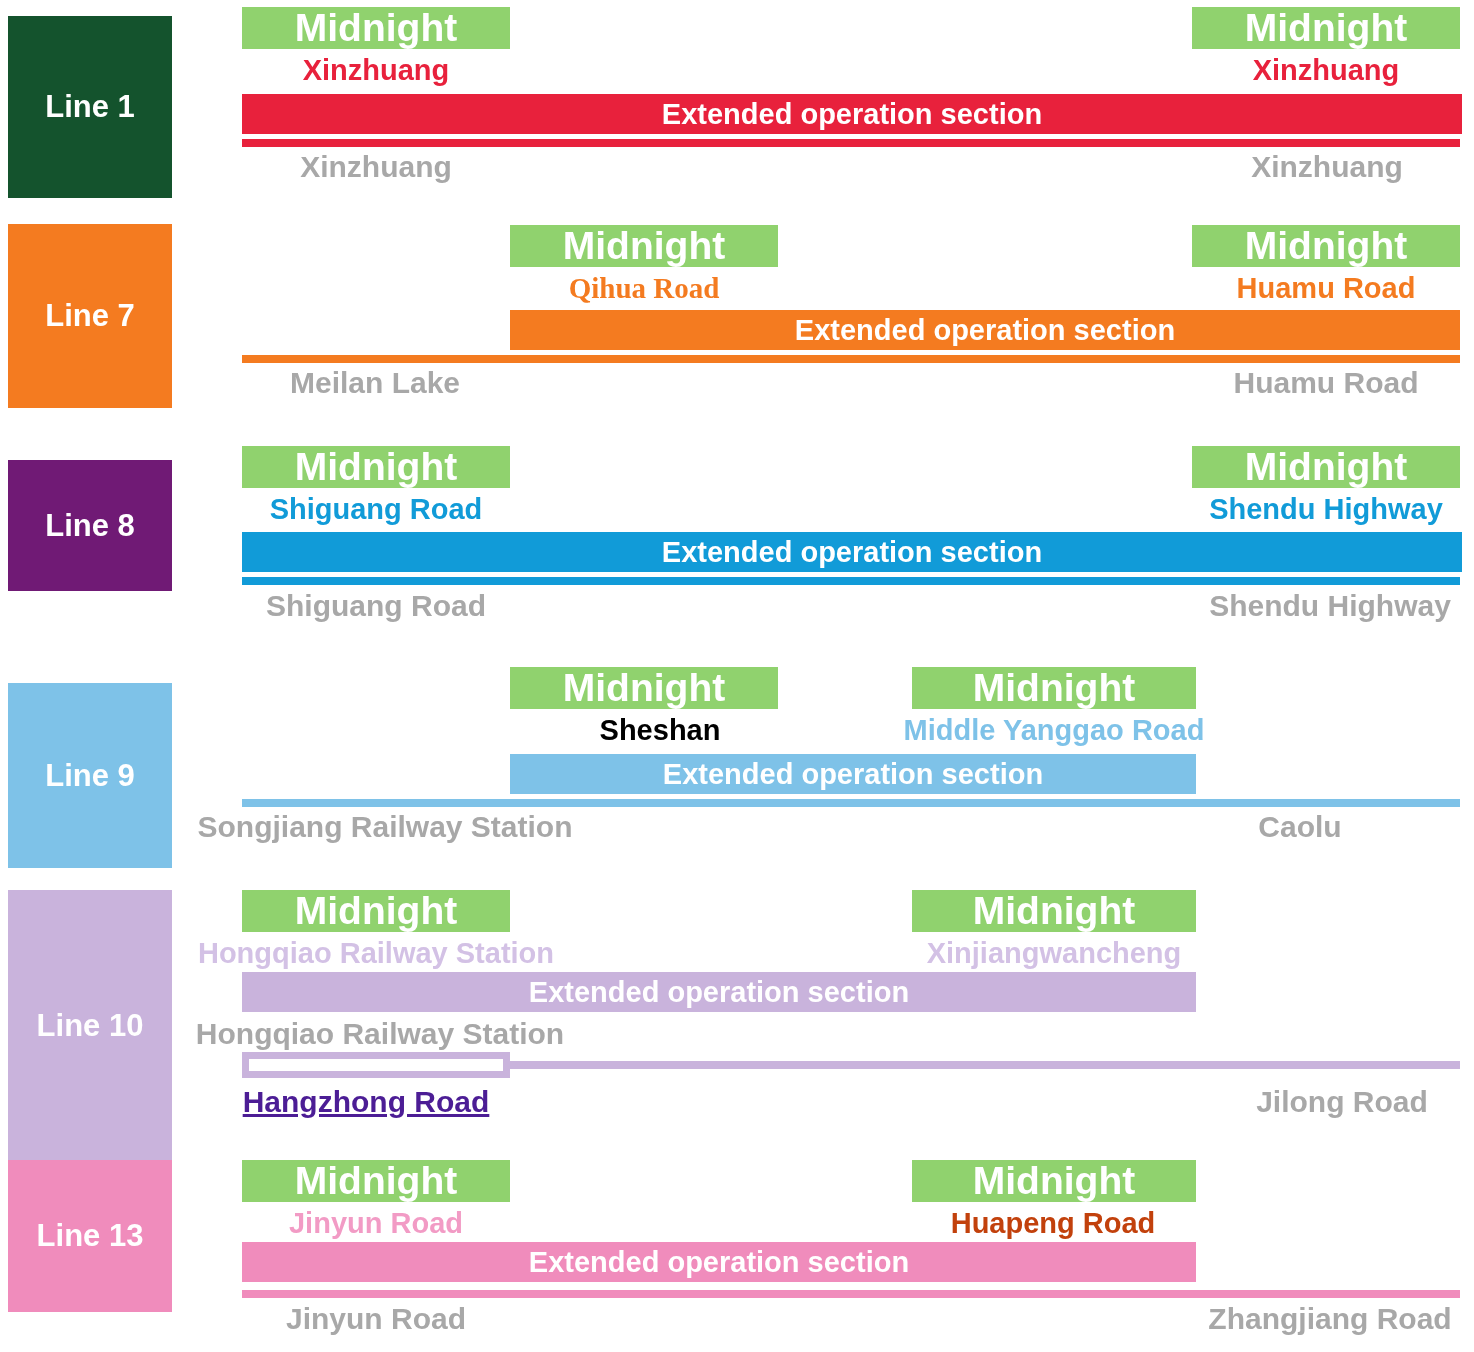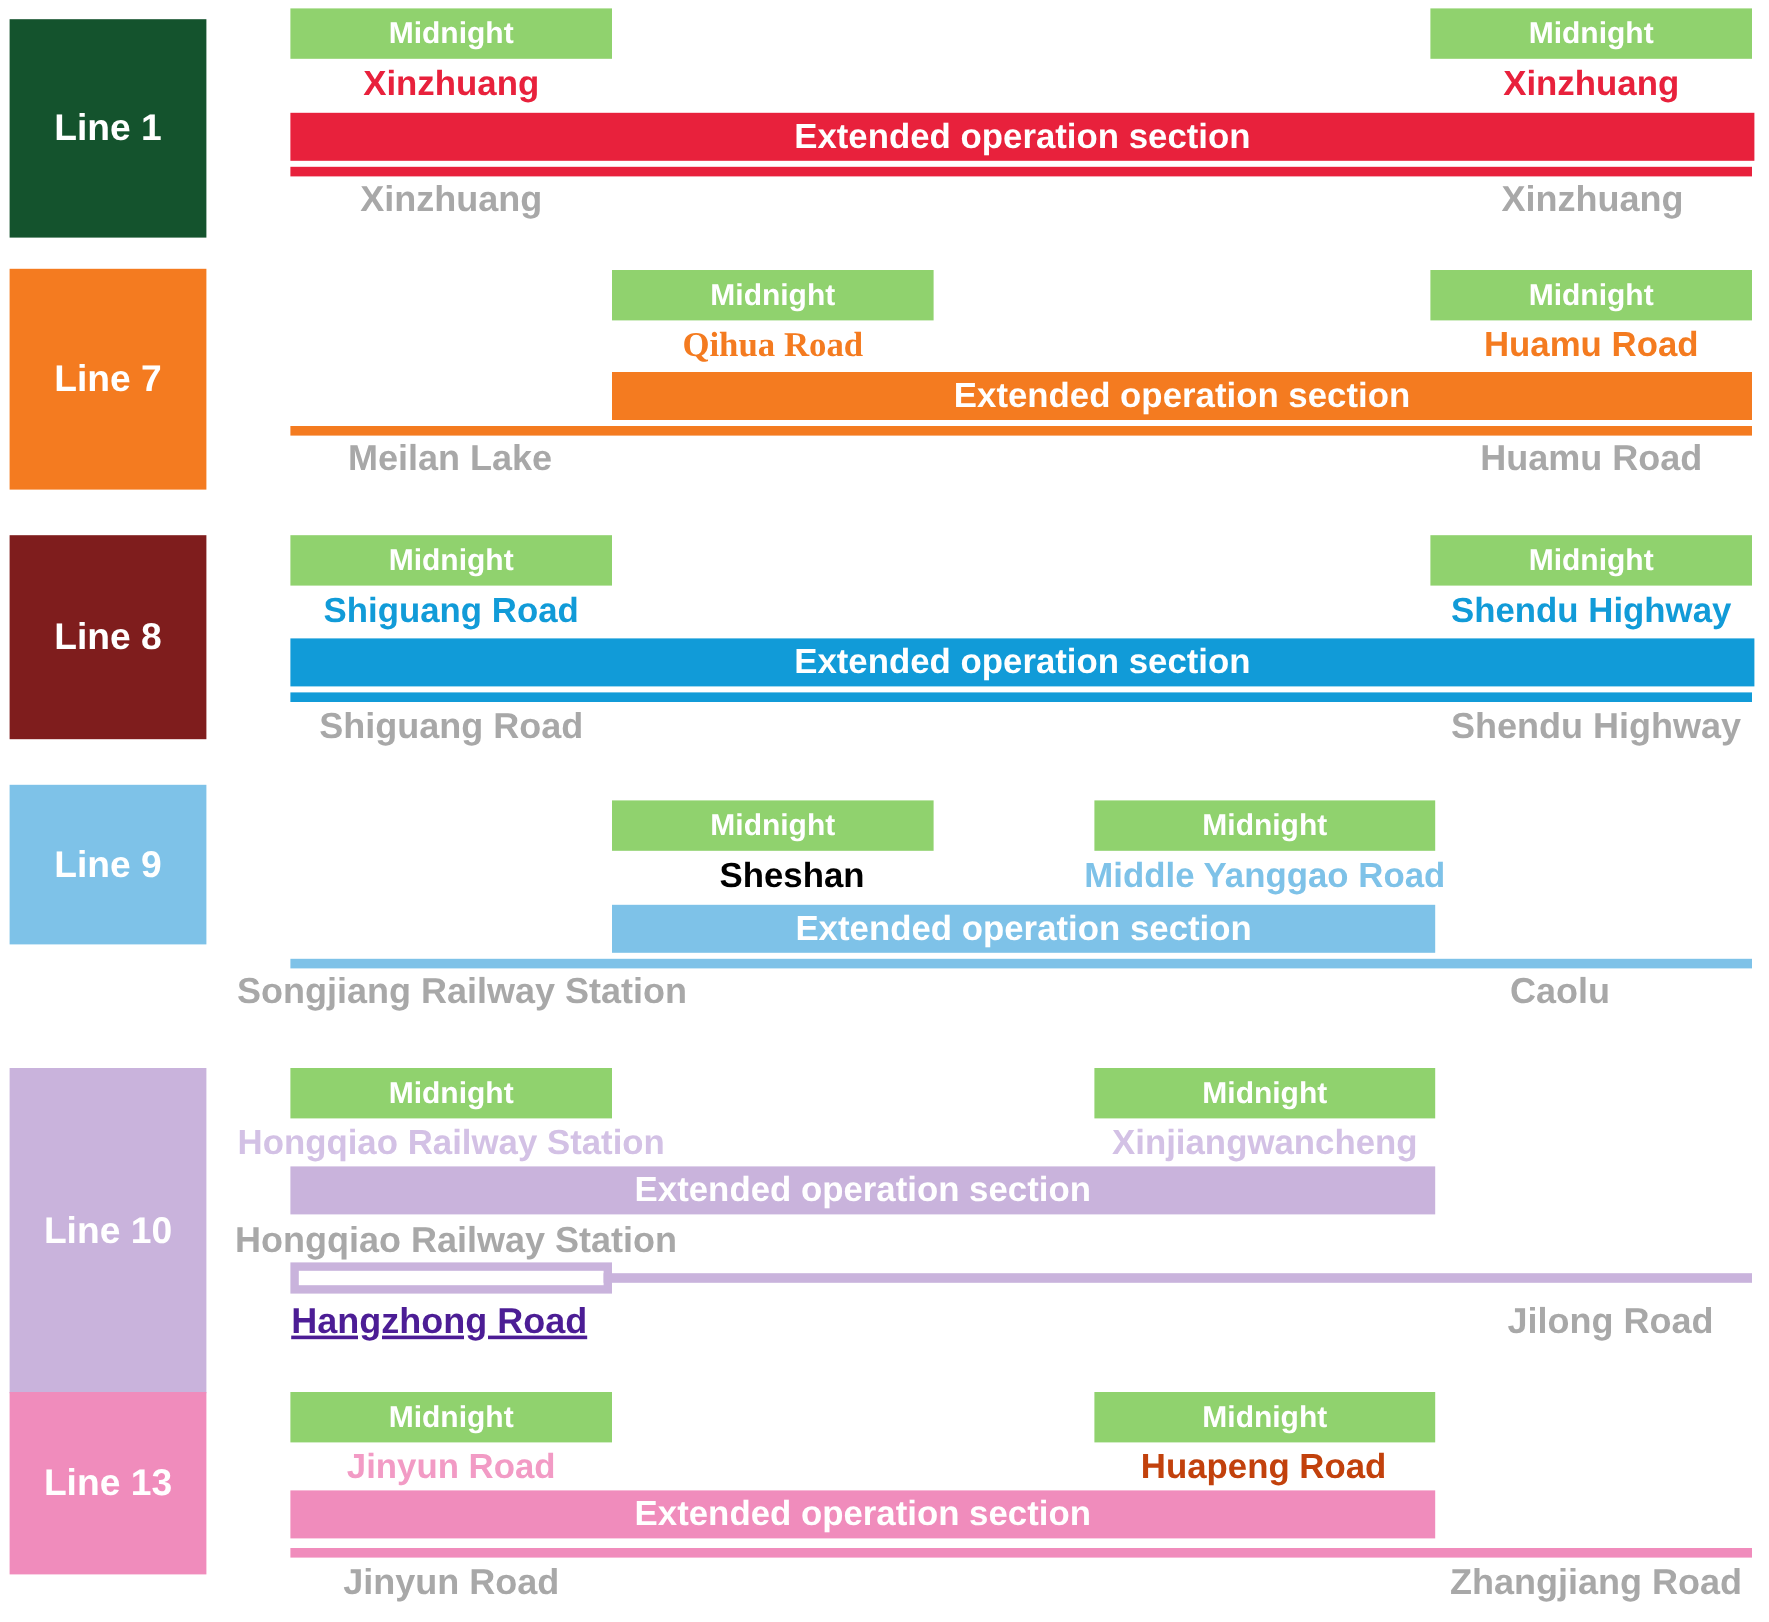--- a/index.html
+++ b/index.html
@@ -12,21 +12,21 @@
     overflow:hidden;
   }
   .sq{
     position:absolute;left:8px;width:164px;
     display:flex;align-items:center;justify-content:center;
     color:#fff;font-size:31px;
   }
   .badge{
     position:absolute;height:42px;
     display:flex;align-items:center;justify-content:center;
-    color:#fff;font-size:25px;
+    color:#fff;font-size:39px;
   }
   .station{
     position:absolute;height:33px;line-height:33px;
     font-size:29px;white-space:nowrap;
     transform:translateX(-50%);
   }
   .bar{
     position:absolute;height:40px;
     display:flex;align-items:center;justify-content:center;
     color:#fff;font-size:29px;white-space:nowrap;
@@ -65,33 +65,33 @@
     <div class="badge" style="left: 1192px; width: 268px; top: 225px; background: rgb(144, 210, 110);">Midnight</div>
     <div class="station" style="left: 644px; top: 272px; color: rgb(244, 123, 32); font-family: Liberation Serif, serif;">Qihua Road</div>
     <div class="station" style="left: 1326px; top: 272px; color: rgb(244, 123, 32);">Huamu Road</div>
     <div class="bar" style="left: 510px; width: 950px; top: 310px; background: rgb(244, 123, 32);">Extended operation section</div>
     <div class="thin" style="left: 242px; width: 1218px; top: 355px; background: rgb(244, 123, 32);"></div>
     <div class="term" style="left: 375px; top: 366px; color: rgb(168, 168, 168);">Meilan Lake</div>
     <div class="term" style="left: 1326px; top: 366px; color: rgb(168, 168, 168);">Huamu Road</div>
   </div>
 
   <div>
-    <div class="sq" style="top: 446px; height: 170px; background: #7f1d1d;">Line 8</div>
+    <div class="sq" style="top: 460px; height: 131px; background: #701a75;">Line 8</div>
     <div class="badge" style="left: 242px; width: 268px; top: 446px; background: rgb(144, 210, 110);">Midnight</div>
     <div class="badge" style="left: 1192px; width: 268px; top: 446px; background: rgb(144, 210, 110);">Midnight</div>
     <div class="station" style="left: 376px; top: 493px; color: rgb(17, 155, 216);">Shiguang Road</div>
     <div class="station" style="left: 1326px; top: 493px; color: rgb(17, 155, 216);">Shendu Highway</div>
     <div class="bar" style="left: 242px; width: 1220px; top: 532px; background: rgb(17, 155, 216);">Extended operation section</div>
     <div class="thin" style="left: 242px; width: 1218px; top: 577px; background: rgb(17, 155, 216);"></div>
     <div class="term" style="left: 376px; top: 589px; color: rgb(168, 168, 168);">Shiguang Road</div>
     <div class="term" style="left: 1330px; top: 589px; color: rgb(168, 168, 168);">Shendu Highway</div>
   </div>
 
   <div>
-    <div class="sq" style="top: 654px; height: 133px; background: rgb(126, 194, 232);">Line 9</div>
+    <div class="sq" style="top: 683px; height: 185px; background: rgb(126, 194, 232);">Line 9</div>
     <div class="badge" style="left: 510px; width: 268px; top: 667px; background: rgb(144, 210, 110);">Midnight</div>
     <div class="badge" style="left: 912px; width: 284px; top: 667px; background: rgb(144, 210, 110);">Midnight</div>
     <div class="station" style="left: 660px; top: 714px; color: #000000;">Sheshan</div>
     <div class="station" style="left: 1054px; top: 714px; color: rgb(126, 194, 232);">Middle Yanggao Road</div>
     <div class="bar" style="left: 510px; width: 686px; top: 754px; background: rgb(126, 194, 232);">Extended operation section</div>
     <div class="thin" style="left: 242px; width: 1218px; top: 799px; background: rgb(126, 194, 232);"></div>
     <div class="term" style="left: 385px; top: 810px; color: rgb(168, 168, 168);">Songjiang Railway Station</div>
     <div class="term" style="left: 1300px; top: 810px; color: rgb(168, 168, 168);">Caolu</div>
   </div>
 

